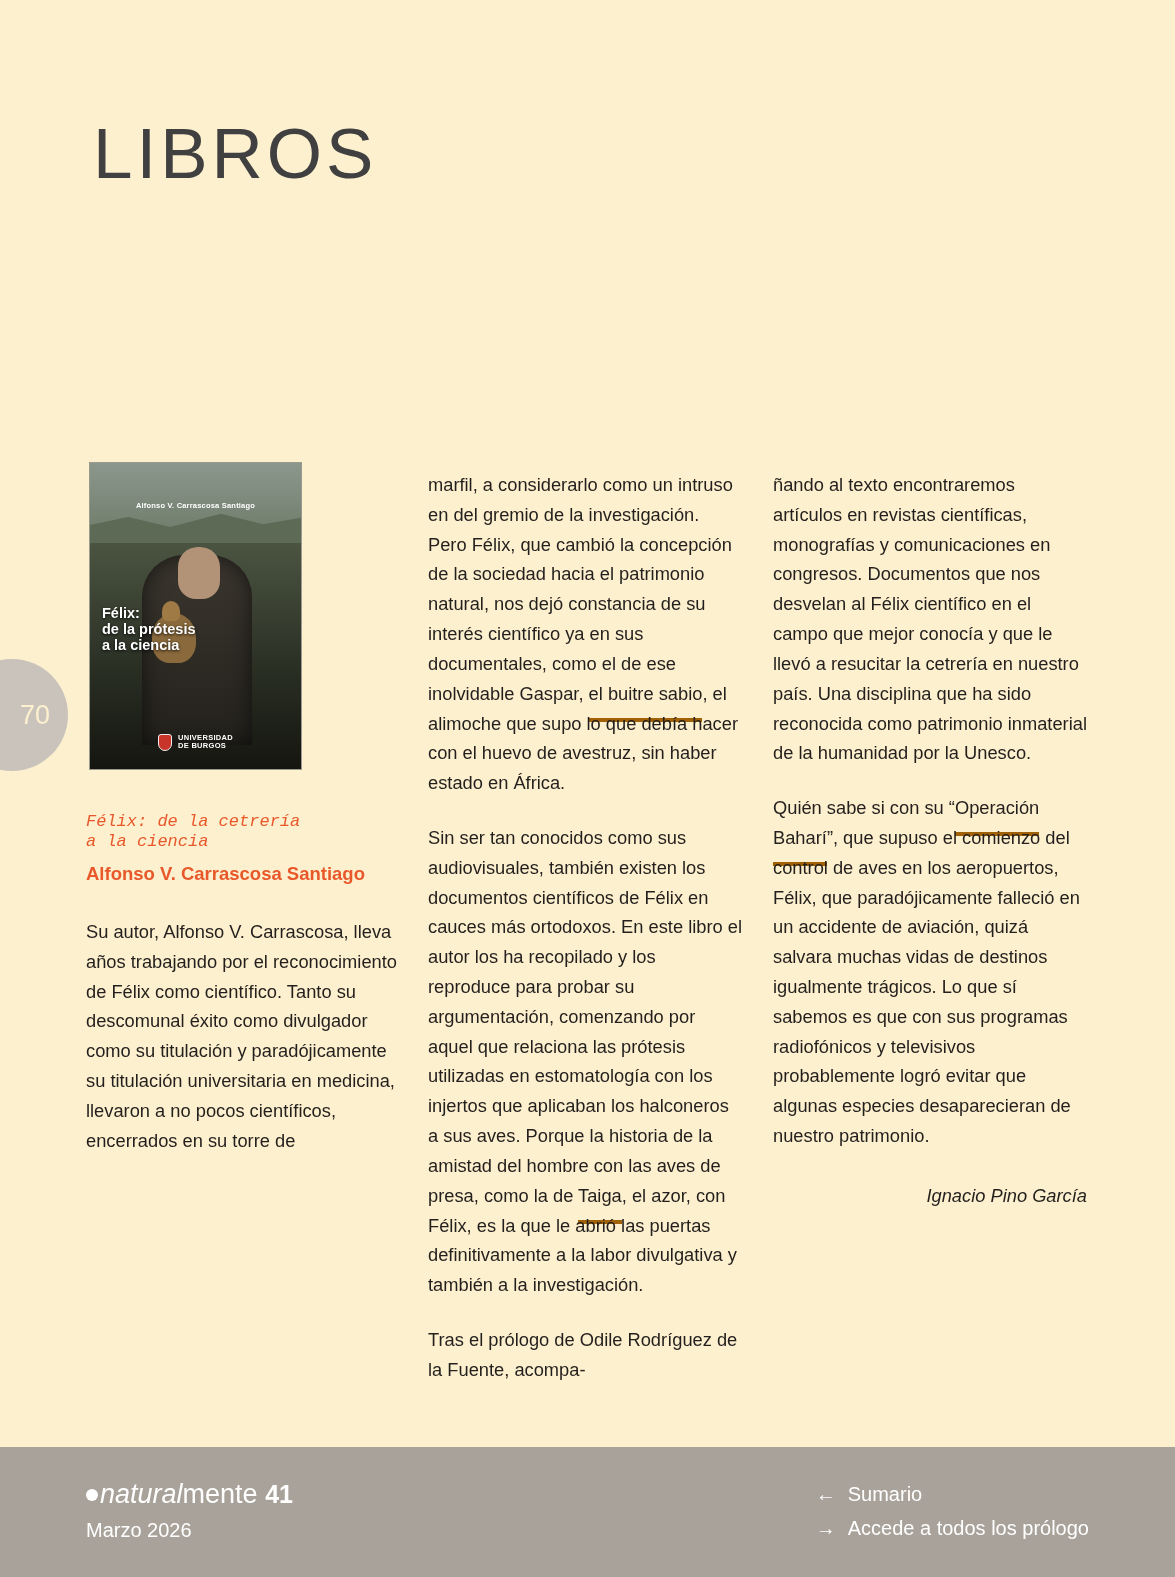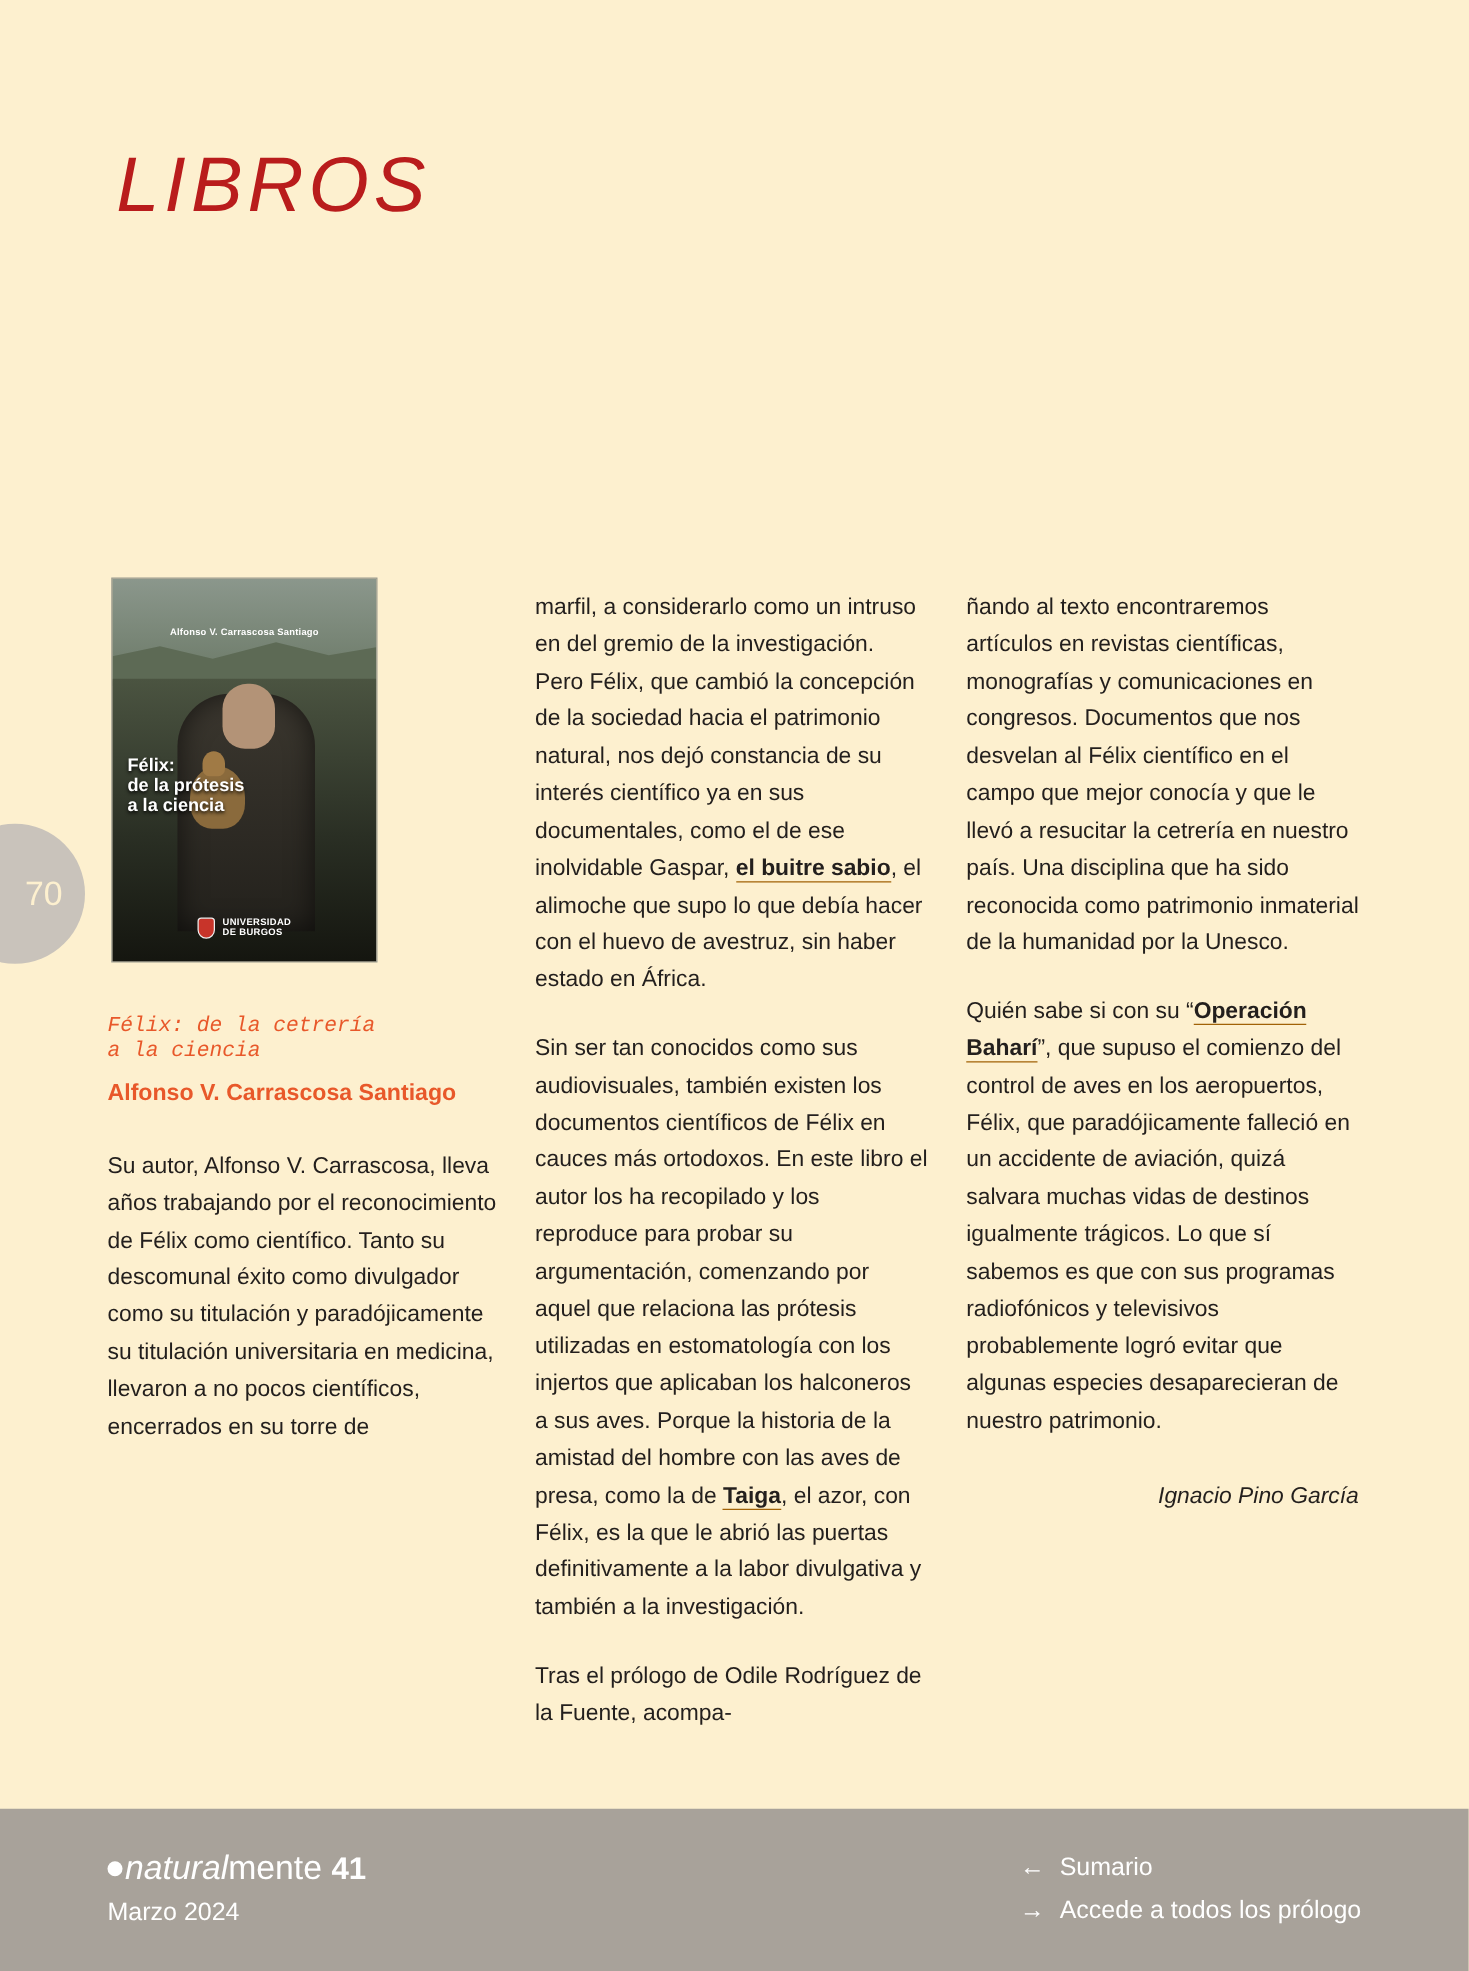--- a/index.html
+++ b/index.html
@@ -11,25 +11,24 @@
     color:#2b2b2b;
     position:relative;
     overflow:hidden;
   }
 
   
   .section-title {
     position:absolute;
     left:93px; top:118px;
     font-family:"Liberation Sans", sans-serif;
-    font-style:italic;
     font-weight:300;
-    font-size:62px;
+    font-size:71px;
     letter-spacing:4px;
-    color:#b91c1c;
+    color:#404040;
     line-height:1;
   }
 
   
   .page-tab {
     position:absolute;
     left:-44px; top:659px;
     width:112px; height:112px;
     background:#c9c3bb;
     border-radius:56px;
@@ -143,23 +142,22 @@
     margin:0 0 6px 0;
   }
   .book-author {
     font-size:18.5px;
     font-weight:bold;
     color:#e8582a;
     margin:0 0 28px 0;
   }
 
   .lnk {
-    border-bottom:1px solid #a16207;
-    padding-bottom:1px;
-    font-weight:bold;
+    border-bottom:4px solid #a16207;
+    padding-bottom:14px;
   }
 
   .signature {
     text-align:right;
     font-style:italic;
     font-size:18.3px;
     color:#231f1d;
     margin-top:30px;
   }
 
@@ -255,21 +253,21 @@
   <p>ñando al texto encontraremos artículos en revistas científicas, monografías y comunicaciones en congresos. Documentos que nos desvelan al Félix científico en el campo que mejor conocía y que le llevó a resucitar la cetrería en nuestro país. Una disciplina que ha sido reconocida como patrimonio inmaterial de la humanidad por la Unesco.</p>
   <p><span>Quién sabe si con su “</span><span class="lnk">Operación</span> <span class="lnk">Baharí</span><span>”, que supuso el comienzo del control de aves en los aeropuertos, Félix, que paradójicamente falleció en un accidente de aviación, quizá salvara muchas vidas de destinos igualmente trágicos. Lo que sí sabemos es que con sus programas radiofónicos y televisivos probablemente logró evitar que algunas especies desaparecieran de nuestro patrimonio.</span></p>
   <div class="signature">Ignacio Pino García</div>
 </div>
 
 <div class="footer">
   <div class="footer-left">
     <div class="brand">
       <span class="dot"></span><span class="it">natural</span><span>mente</span> <span class="num">41</span>
     </div>
-    <div class="footer-date">Marzo 2024</div>
+    <div class="footer-date">Marzo 2026</div>
   </div>
   <div class="footer-right">
     <div class="flink">
       <span class="arr">←</span>
       <span>Sumario</span>
     </div>
     <div class="flink">
       <span class="arr">→</span>
       <span>Accede a todos los prólogo</span>
     </div>

